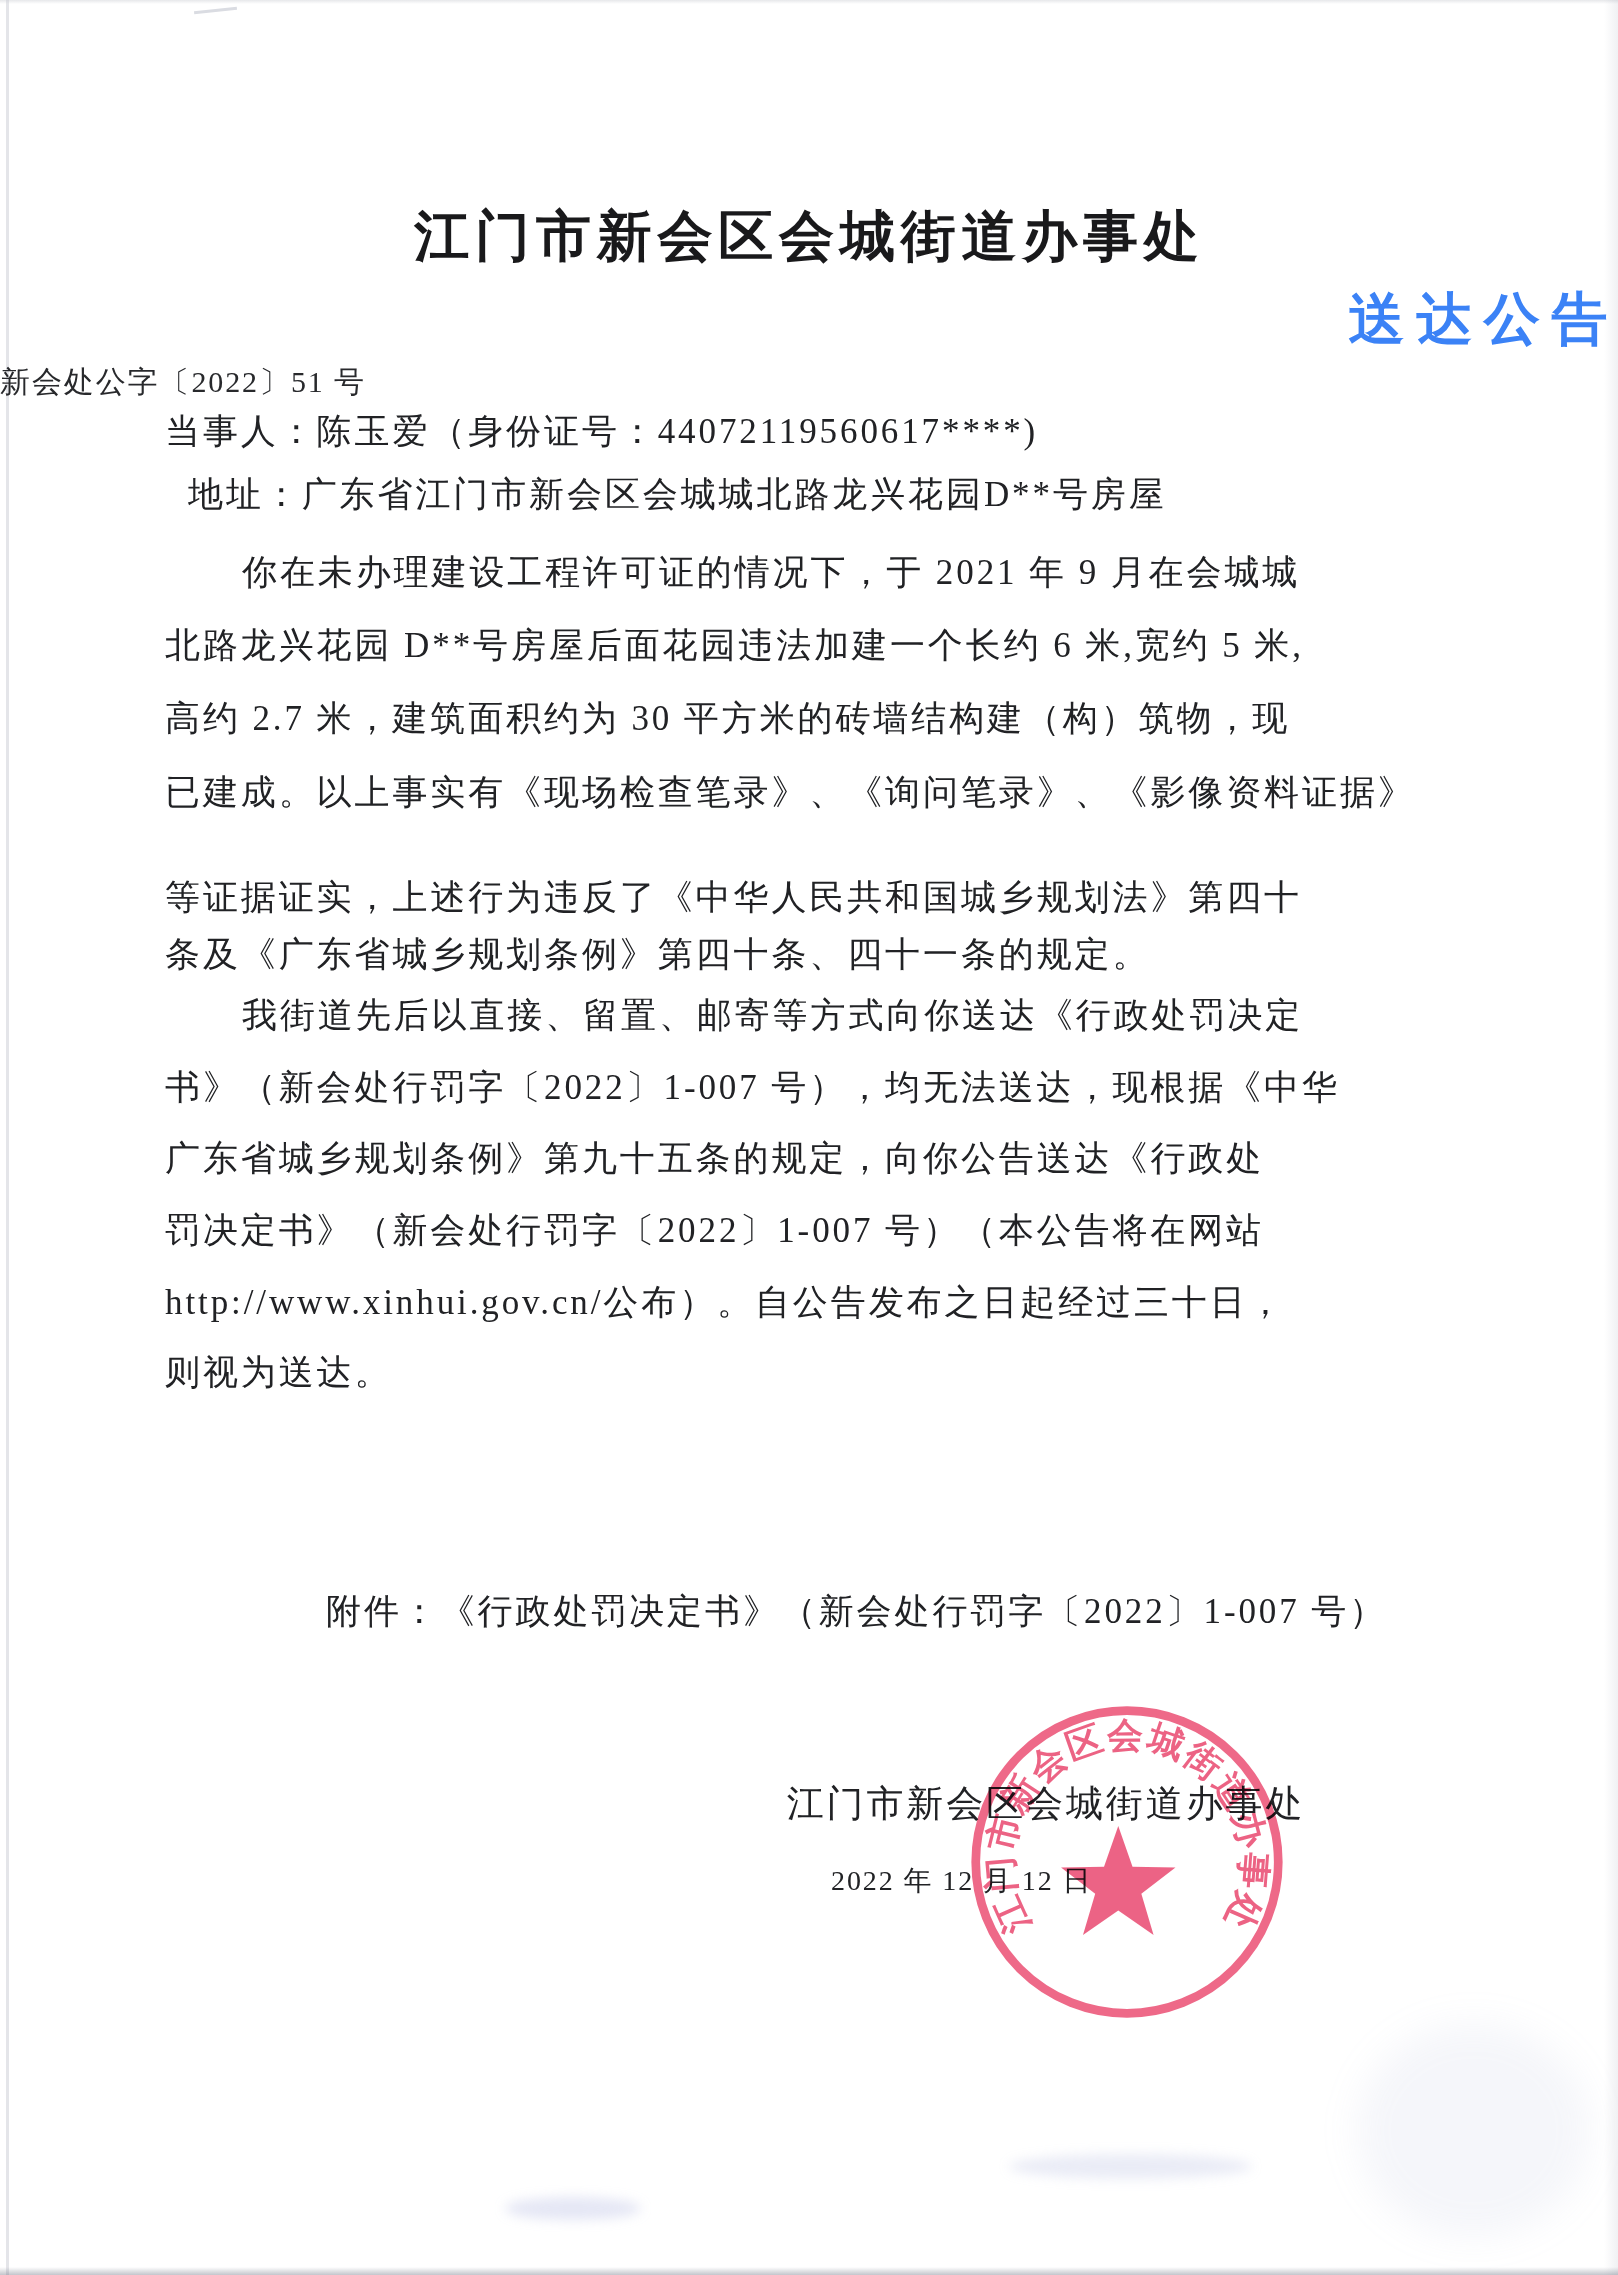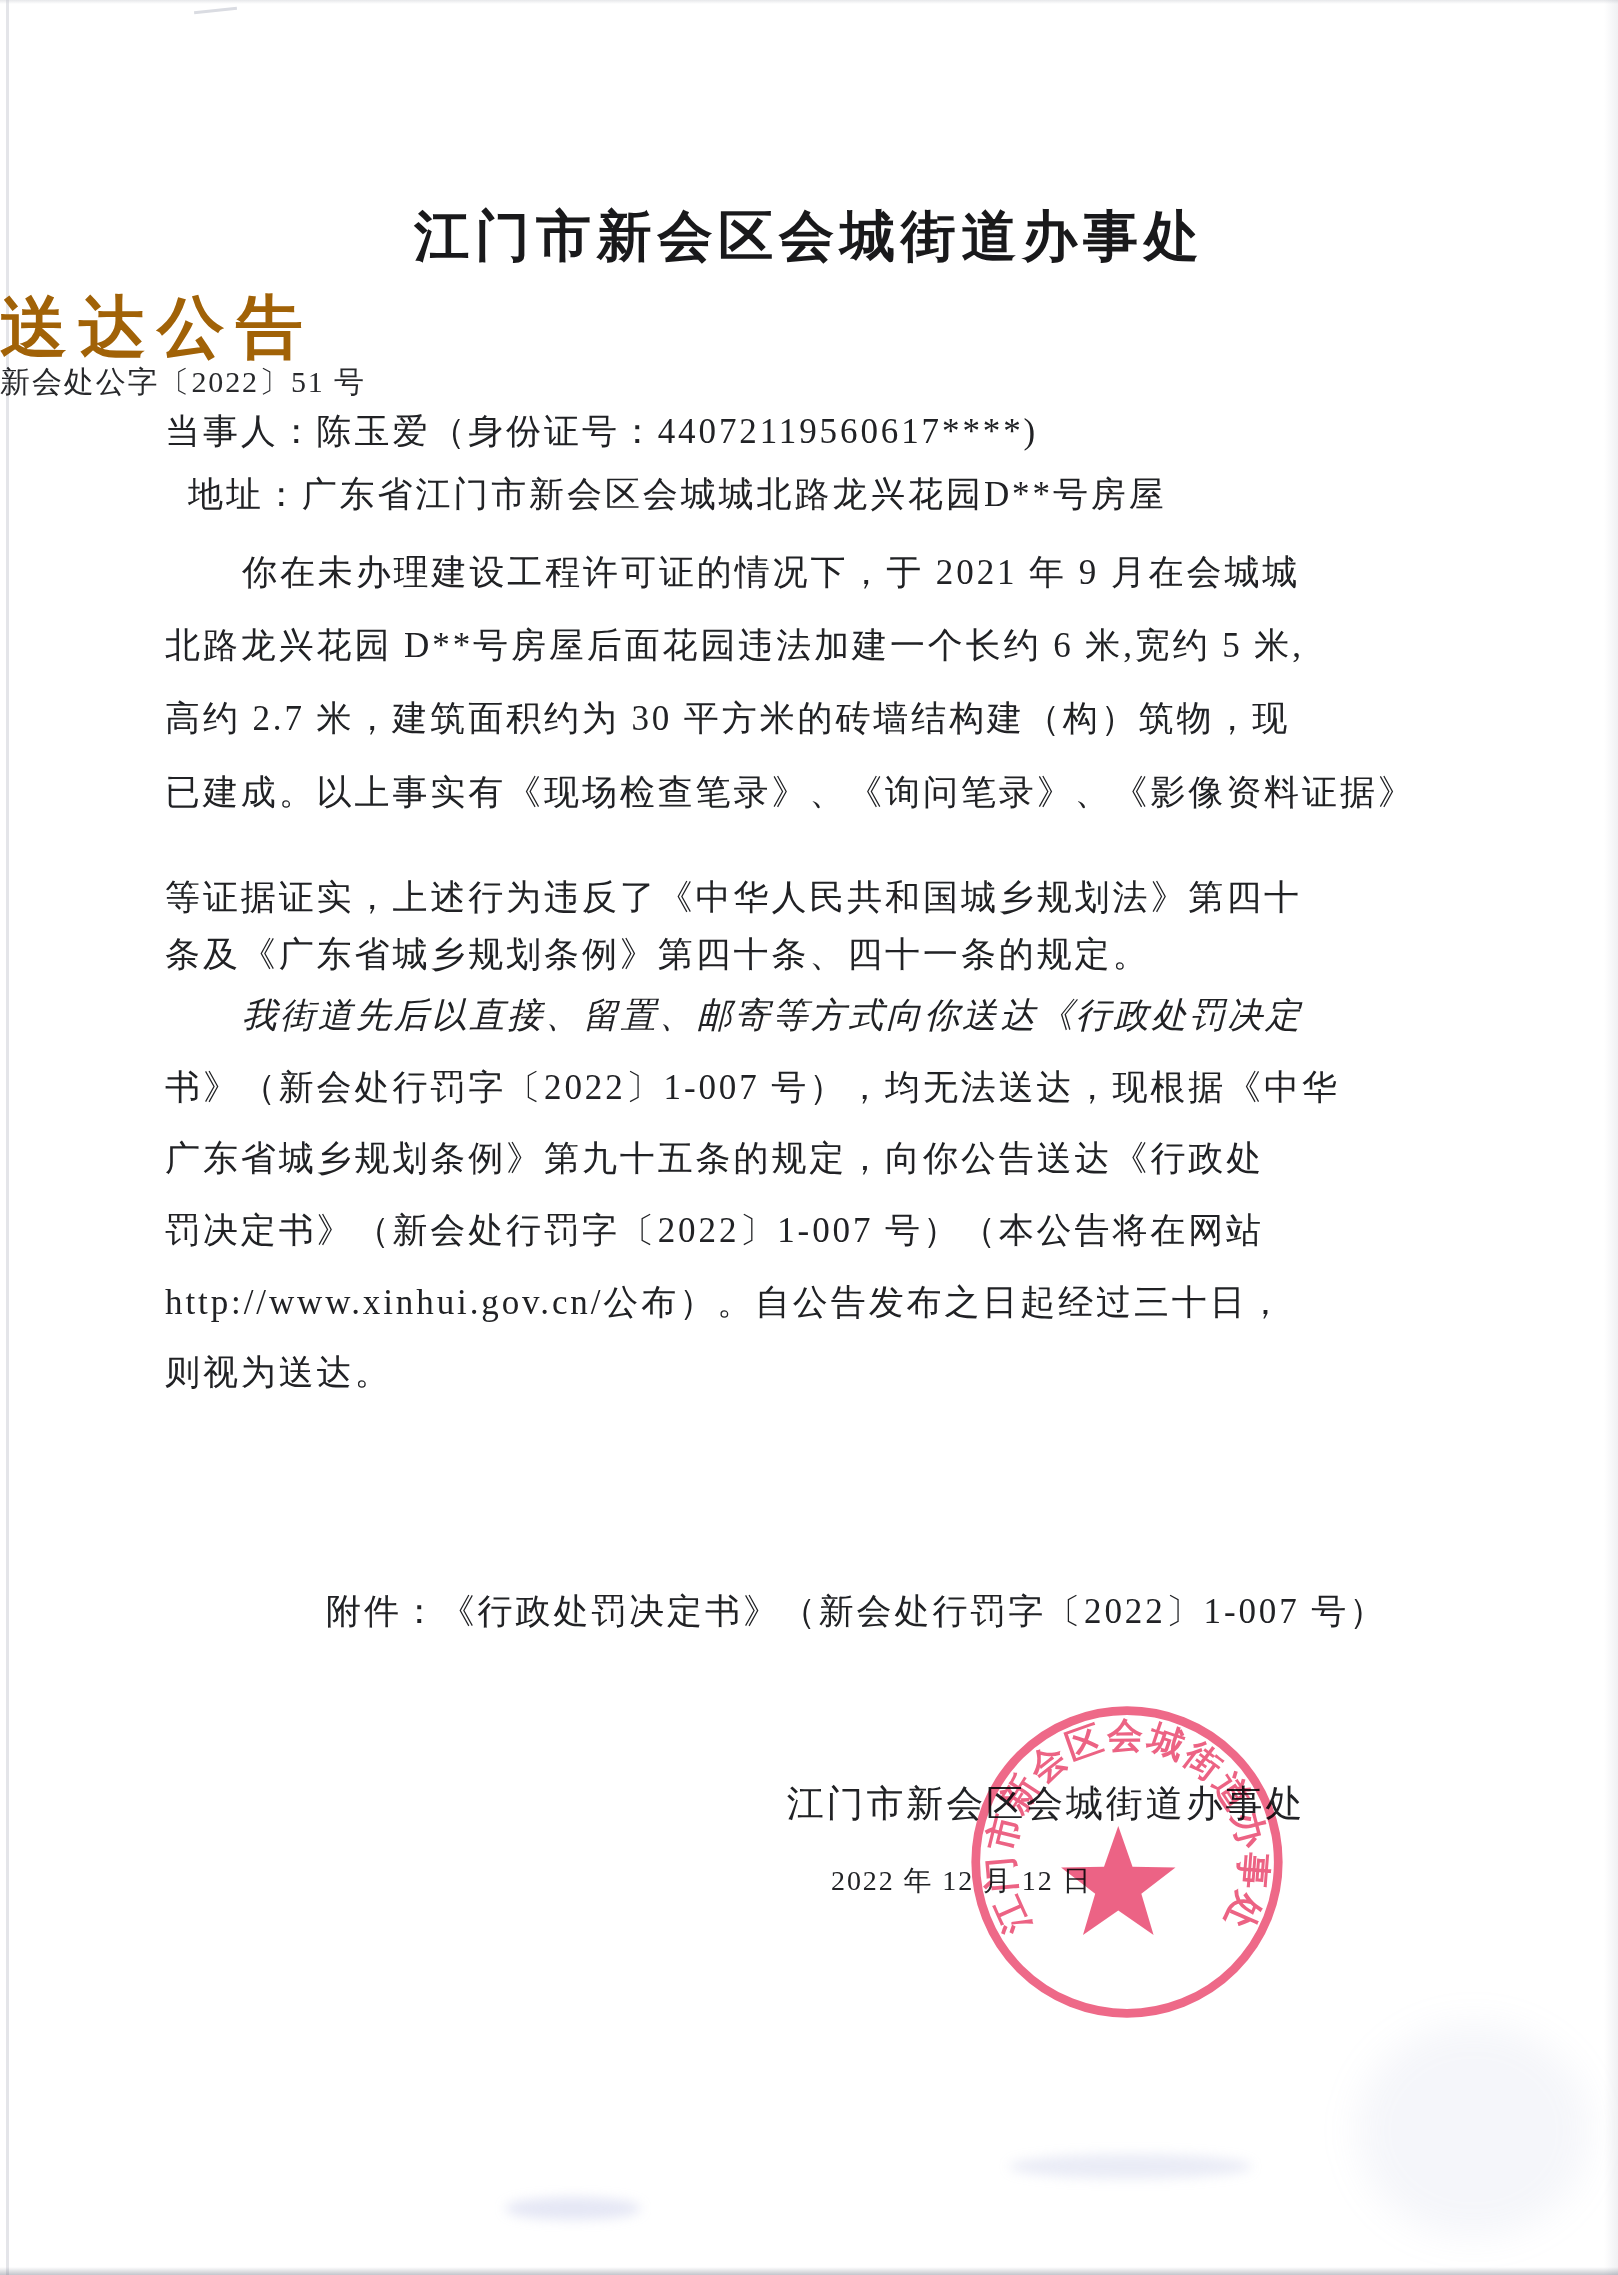--- a/index.html
+++ b/index.html
@@ -19,22 +19,22 @@
     background:linear-gradient(to bottom,rgba(120,126,140,.18),rgba(0,0,0,0));}
   .corner-mark{position:absolute;top:8.7px;left:194px;width:43px;height:2.9px;background:#dadce2;transform:rotate(-6deg);}
   .smudge{position:absolute;border-radius:50%;filter:blur(5.8px);}
   .smudge-a{left:505px;bottom:56px;width:136px;height:23px;background:rgba(150,160,215,.25);}
   .smudge-b{left:1009px;bottom:97px;width:243px;height:25px;background:rgba(150,160,210,.20);}
   .smudge-c{right:29px;bottom:39px;width:233px;height:213px;background:rgba(160,170,205,.10);filter:blur(17.5px);}
 
   
   .title{position:absolute;left:0;width:100%;text-align:center;top:200px;
     font-size:55px;font-weight:bold;letter-spacing:5.8px;color:#19191b;white-space:nowrap;}
-  .subtitle{position:absolute;left:0;width:100%;text-align:left;top:282px;
-    font-size:67px;font-weight:bold;letter-spacing:11.6px;color:#a16207;white-space:nowrap;}
+  .subtitle{position:absolute;left:0;width:100%;text-align:right;top:282px;
+    font-size:56px;font-weight:bold;letter-spacing:11.6px;color:#3b82f6;white-space:nowrap;}
   .docnum{position:absolute;left:0;width:100%;text-align:left;top:362px;
     font-size:30px;letter-spacing:1.9px;color:#28292c;white-space:nowrap;}
 
   
   .line{position:absolute;left:165px;width:1300px;font-size:35px;letter-spacing:2.9px;
     white-space:nowrap;color:#212225;}
   .indent2{text-indent:77px;}
   .attach{text-indent:161px;}
 
   .sig{position:absolute;top:1779px;left:776px;width:540px;text-align:center;
@@ -64,21 +64,21 @@
 <div class="line" style="top:408px;">当事人：陈玉爱（身份证号：44072119560617****)</div>
 <div class="line" style="top:471px;margin-left:23px;">地址：广东省江门市新会区会城城北路龙兴花园D**号房屋</div>
 
 <div class="line indent2" style="top:549px;">你在未办理建设工程许可证的情况下，于 2021 年 9 月在会城城</div>
 <div class="line" style="top:622px;">北路龙兴花园 D**号房屋后面花园违法加建一个长约 6 米,宽约 5 米,</div>
 <div class="line" style="top:695px;">高约 2.7 米，建筑面积约为 30 平方米的砖墙结构建（构）筑物，现</div>
 <div class="line" style="top:769px;">已建成。以上事实有《现场检查笔录》、《询问笔录》、《影像资料证据》</div>
 <div class="line" style="top:874px;">等证据证实，上述行为违反了《中华人民共和国城乡规划法》第四十</div>
 <div class="line" style="top:894px;margin-top:37px;">条及《广东省城乡规划条例》第四十条、四十一条的规定。</div>
 
-<div class="line indent2" style="top:992px;font-style:italic;">我街道先后以直接、留置、邮寄等方式向你送达《行政处罚决定</div>
+<div class="line indent2" style="top:992px;">我街道先后以直接、留置、邮寄等方式向你送达《行政处罚决定</div>
 <div class="line" style="top:1064px;">书》（新会处行罚字〔2022〕1-007 号），均无法送达，现根据《中华</div>
 <div class="line" style="top:1135px;">广东省城乡规划条例》第九十五条的规定，向你公告送达《行政处</div>
 <div class="line" style="top:1207px;">罚决定书》（新会处行罚字〔2022〕1-007 号）（本公告将在网站</div>
 <div class="line" style="top:1279px;">http://www.xinhui.gov.cn/公布）。自公告发布之日起经过三十日，</div>
 <div class="line" style="top:1349px;">则视为送达。</div>
 
 <div class="line attach" style="top:1555px;margin-top:33px;">附件：《行政处罚决定书》（新会处行罚字〔2022〕1-007 号）</div>
 
 <div class="sig">江门市新会区会城街道办事处</div>
 <div class="date">2022 年 12 月 12 日</div>

